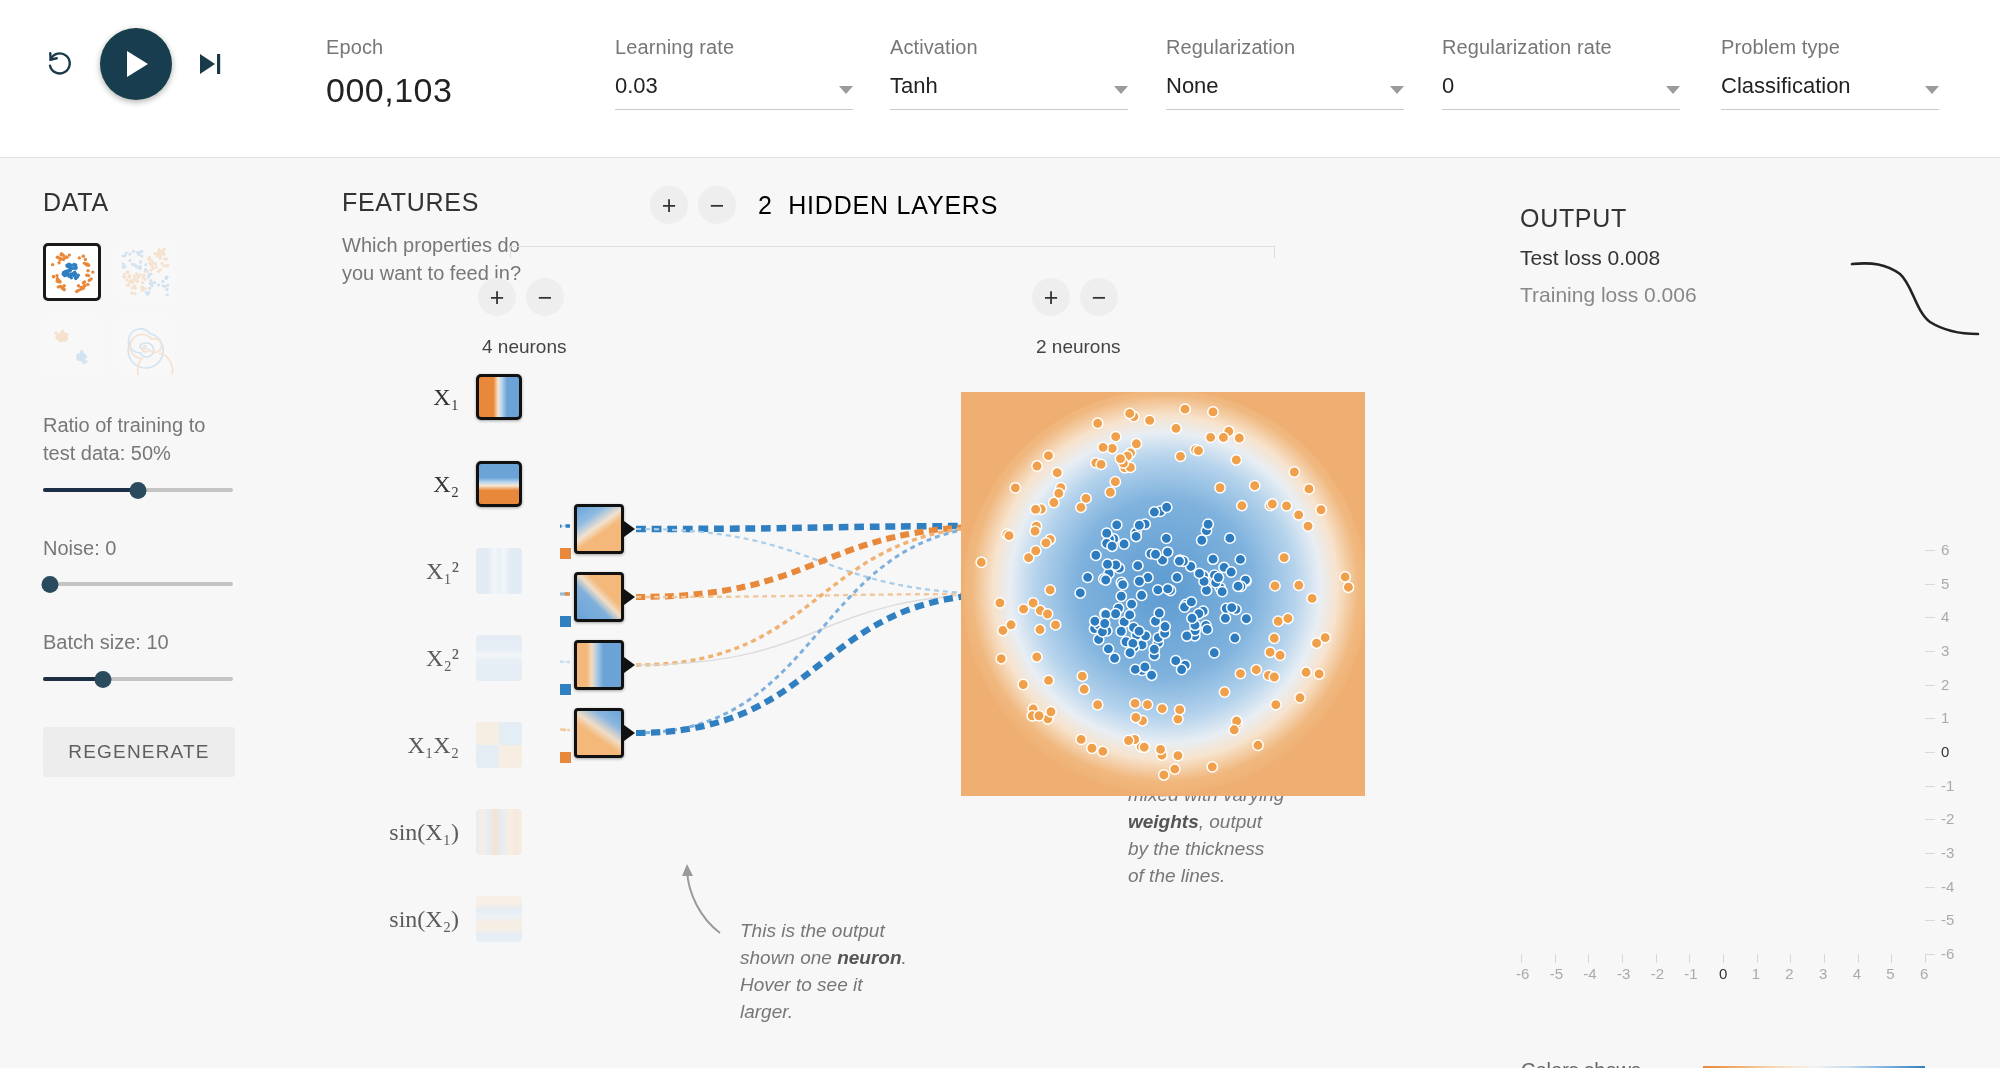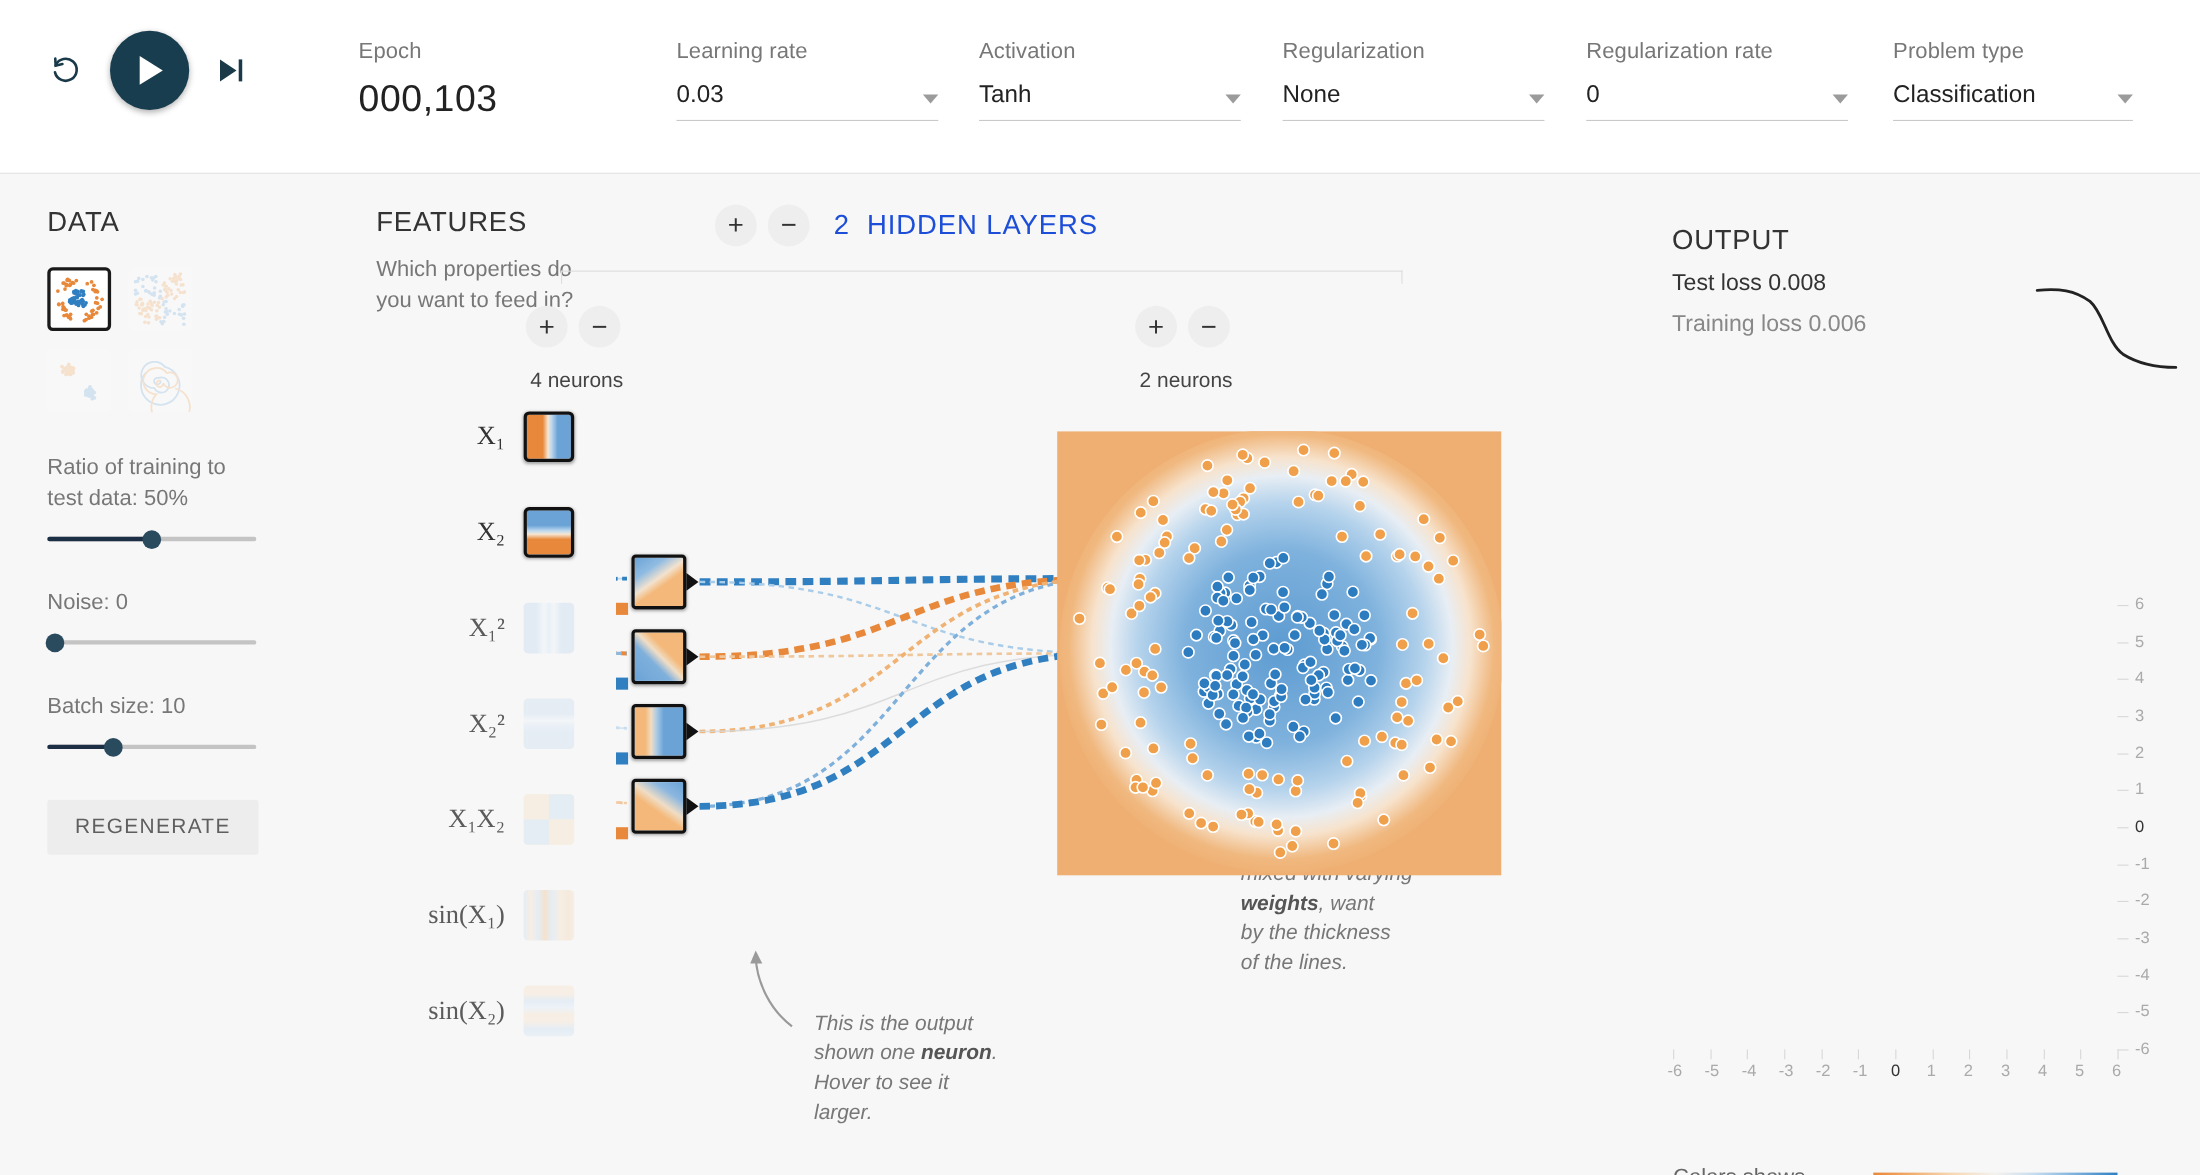--- a/index.html
+++ b/index.html
@@ -127,21 +127,21 @@
     display: flex; align-items: center;
   }
   .round-btn {
     width: 38px; height: 38px; border-radius: 50%;
     background: #eee; border: none; cursor: pointer;
     font-size: 25px; color: #333; line-height: 1;
     display: flex; align-items: center; justify-content: center;
     font-family: inherit; margin-right: 10px;
   }
   #layers-text {
-    font-size: 25px; color: #1d4ed8; letter-spacing: .8px; margin-left: 12px;
+    font-size: 25px; color: #000000; letter-spacing: .8px; margin-left: 12px;
   }
   #layer-bracket {
     position: absolute; left: -50px; top: 88px; width: 765px; height: 12px;
     border-top: 1px solid #ddd; border-left: 1px solid #ddd; border-right: 1px solid #ddd;
   }
   .layer-ctl-group { position: absolute; display: flex; }
   .neuron-count {
     position: absolute; font-size: 19px; color: #444; white-space: nowrap;
   }
   .neuron-node {
@@ -747,21 +747,21 @@
         <span>shown one </span><b>neuron</b><span>.</span>
       </div>
       <div>Hover to see it</div>
       <div>larger.</div>
     </div>
 
     <div class="annotation" style="left:568px; top:597px; width:200px;">
       <div>The outputs are</div>
       <div>mixed with varying</div>
       <div>
-        <b>weights</b><span>, want</span>
+        <b>weights</b><span>, output</span>
       </div>
       <div>by the thickness</div>
       <div>of the lines.</div>
     </div>
   </div>
 
   <div id="output-col">
     <div class="col-title">OUTPUT</div>
     <div class="loss-line" id="test-loss">Test loss 0.008</div>
     <div class="loss-line" id="train-loss">Training loss 0.006</div>

